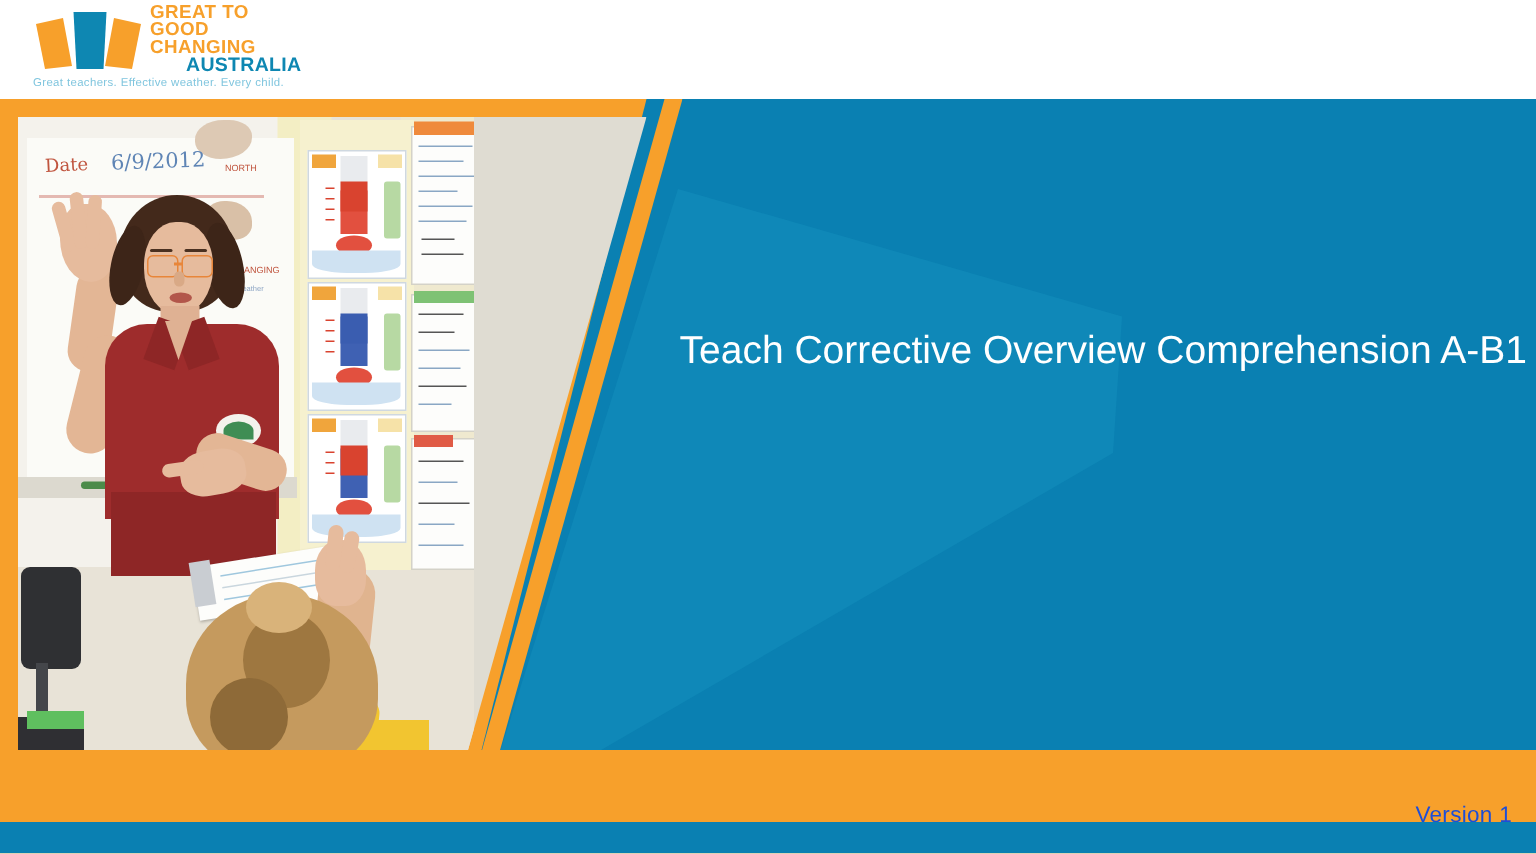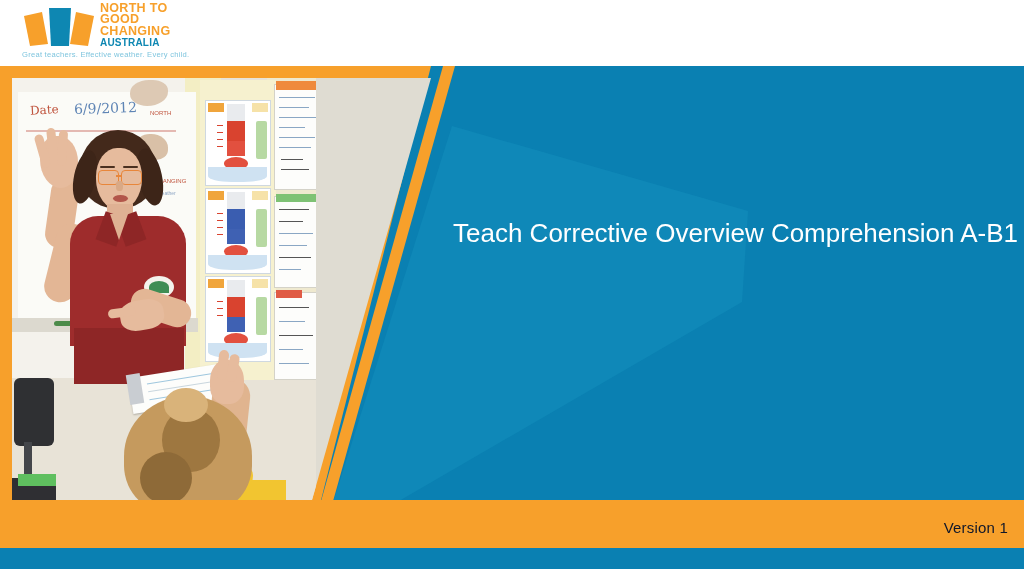--- a/index.html
+++ b/index.html
@@ -44,22 +44,23 @@
     display: block;
     font-weight: bold;
     font-size: 12.5px;
     line-height: 11.4px;
     letter-spacing: 0.3px;
     color: #F7A02B;
     white-space: nowrap;
   }
   .logo-line.aus {
     color: #0E87B2;
-    font-size: 10px;
+    font-size: 13px;
     letter-spacing: 0.2px;
+    margin-left: 24px;
   }
   .tagline {
     position: absolute;
     left: 0px; top: 48px;
     font-size: 7.6px;
     letter-spacing: 0.25px;
     color: #7FC5DE;
     white-space: nowrap;
   }
 
@@ -229,23 +230,23 @@
     background: #F7A02B;
   }
   .footer-blue {
     position: absolute;
     left: 0; top: 548px;
     width: 1024px; height: 21px;
     background: #0A80B2;
   }
   .version {
     position: absolute;
-    right: 16px; top: 519px;
+    right: 16px; top: 535px;
     font-size: 15px;
-    color: #0f172a;
+    color: #1d4ed8;
     letter-spacing: 0.2px;
     text-align: right;
   }
 
   
   .title-main {
     position: absolute;
     left: 453px; top: 152px;
     font-size: 26px;
     color: #ffffff;
@@ -276,21 +277,21 @@
   <div class="header-band">
     <div class="logo-wrap">
 
       <svg class="logo-mark" viewBox="0 0 74 45">
         <polygon points="2,12 20,8 26,40 8,42" fill="#F7A02B"></polygon>
         <polygon points="27,4 49,4 47,42 29,42" fill="#0E87B2"></polygon>
         <polygon points="54,8 72,12 66,42 48,40" fill="#F7A02B"></polygon>
       </svg>
 
       <div class="logo-text">
-        <span class="logo-line">NORTH TO</span>
+        <span class="logo-line">GREAT TO</span>
         <span class="logo-line">GOOD</span>
         <span class="logo-line">CHANGING</span>
         <span class="logo-line aus">AUSTRALIA</span>
       </div>
 
       <div class="tagline">Great teachers. Effective weather. Every child.</div>
     </div>
   </div>
 
   <div class="stage">

